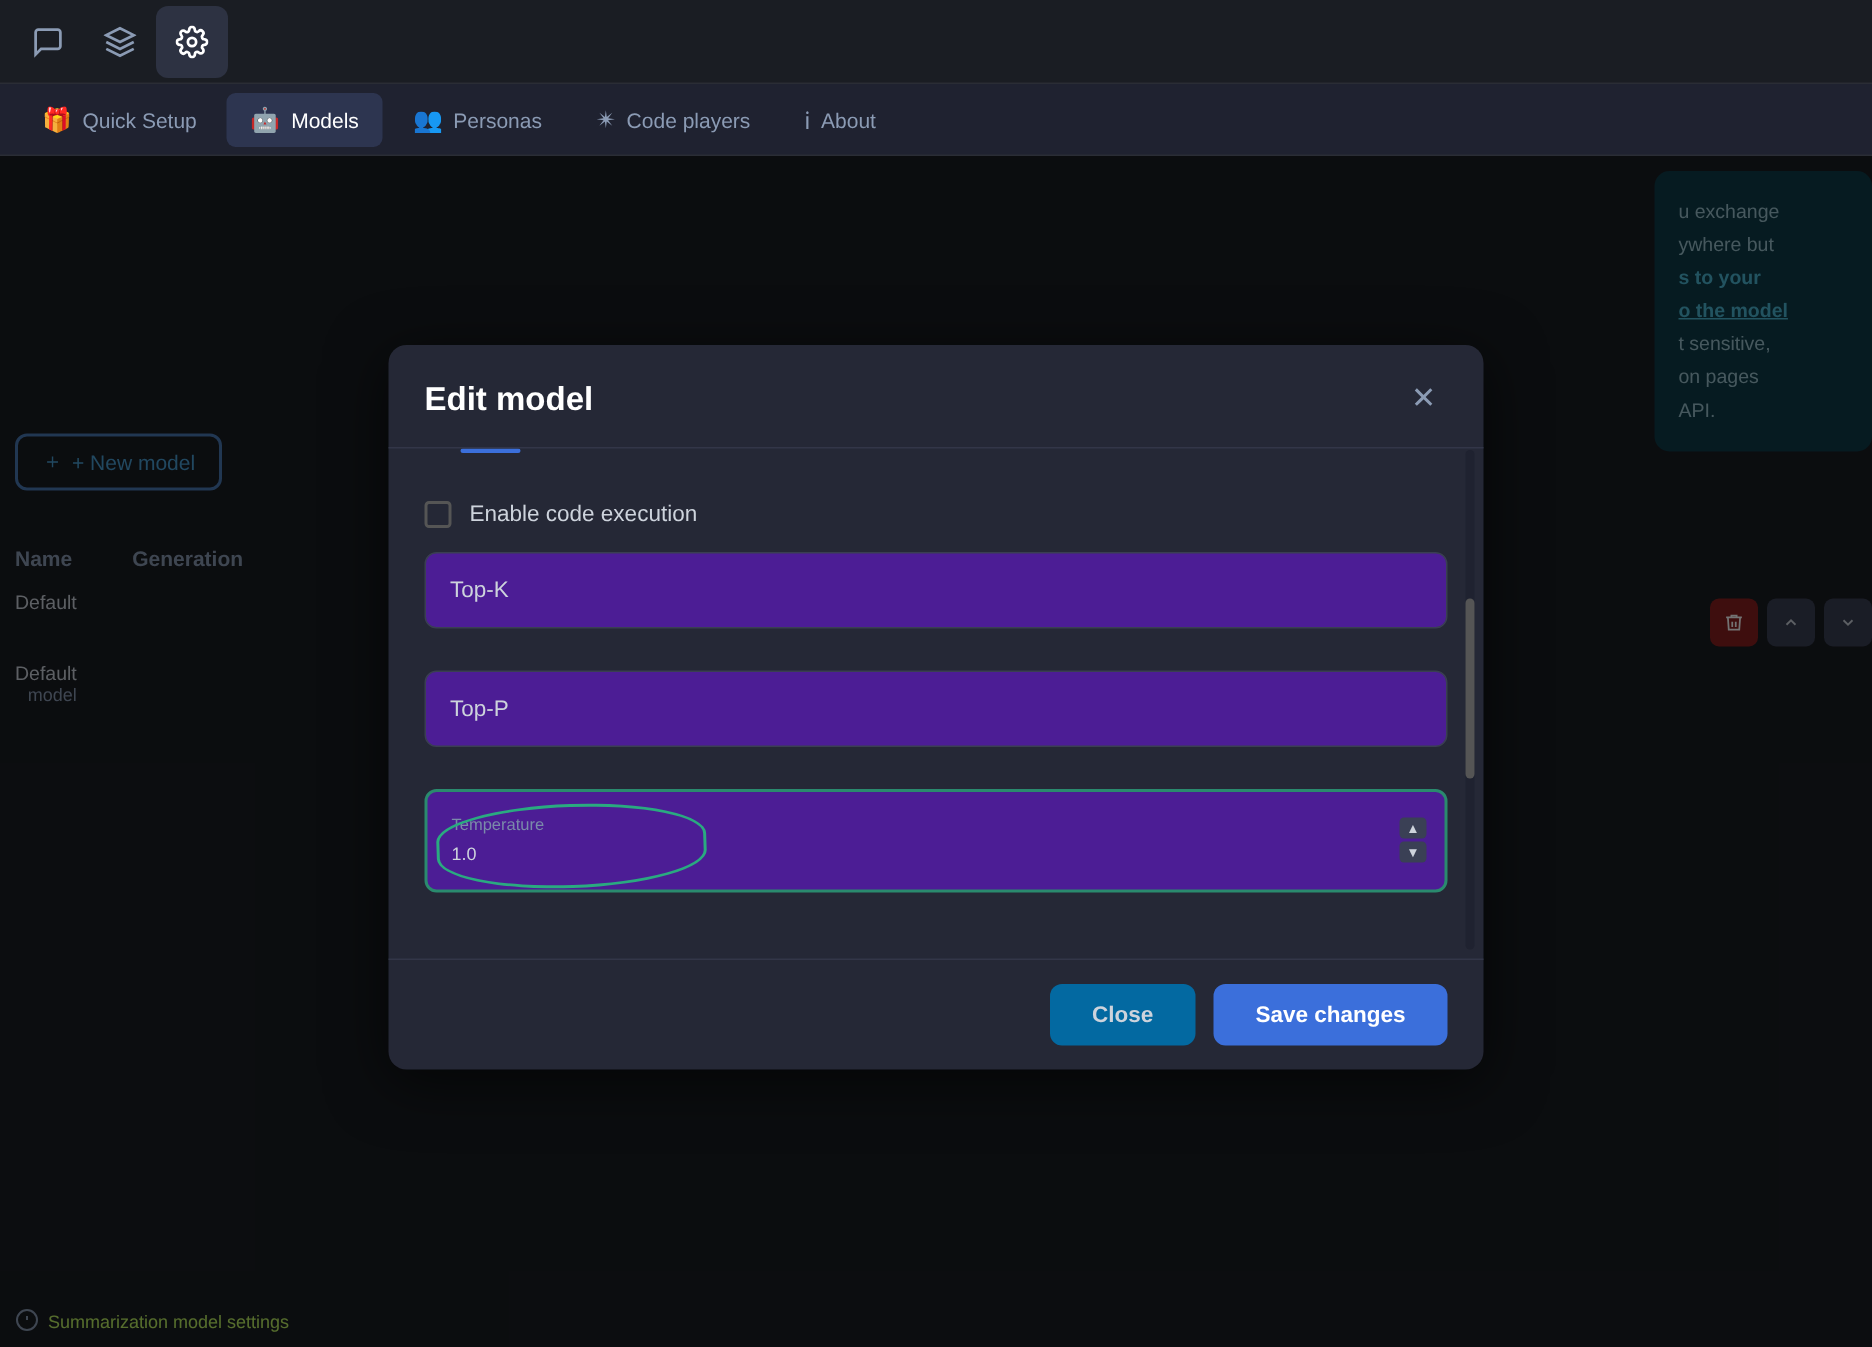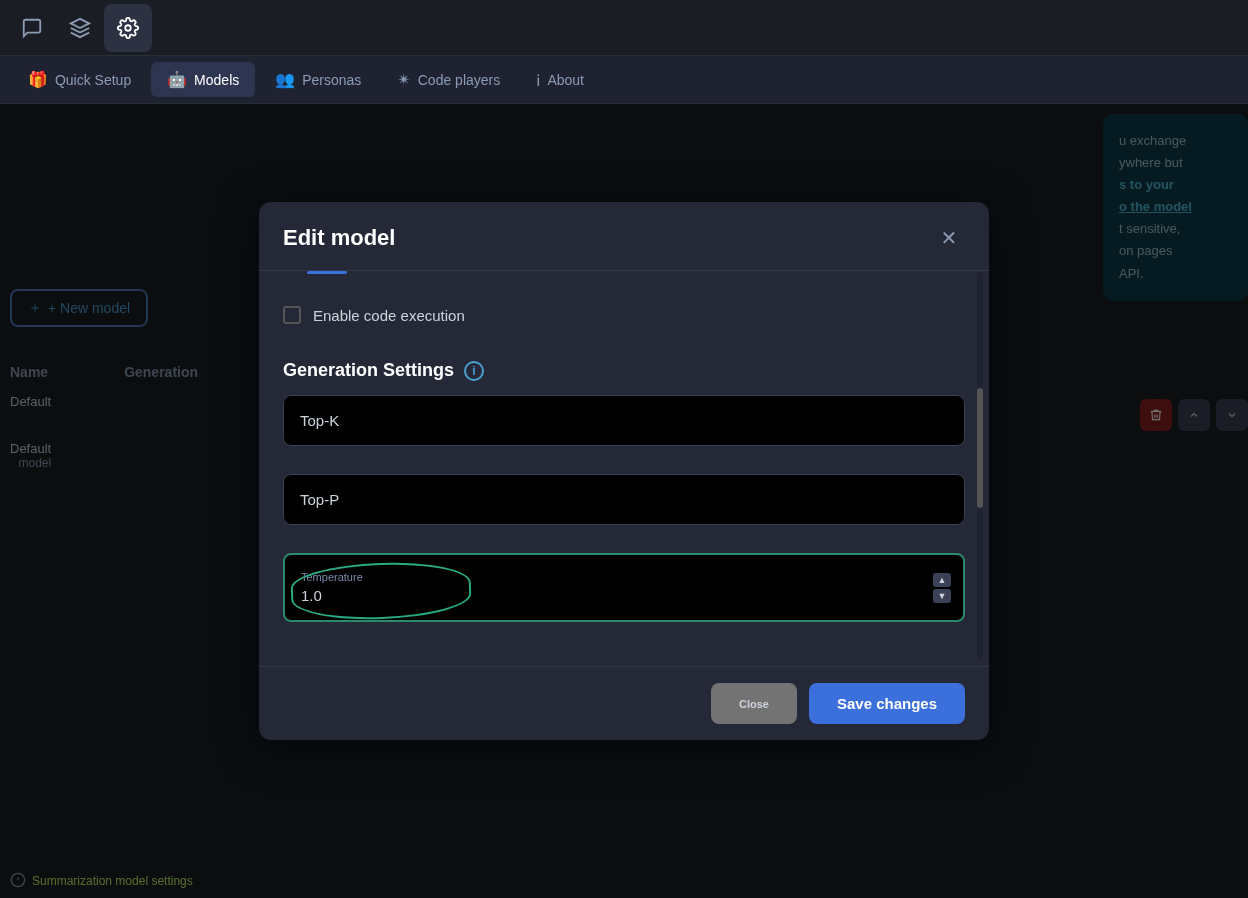--- a/index.html
+++ b/index.html
@@ -123,21 +123,21 @@
       display: flex;
       align-items: center;
       gap: 6px;
     }
 
     .table-header {
       position: absolute;
       top: 260px;
       left: 10px;
       display: flex;
-      gap: 76px;
+      gap: 40px;
       color: #8b9bb4;
       font-size: 14px;
       font-weight: 600;
     }
     .table-row-item {
       position: absolute;
       top: 290px;
       left: 10px;
       display: flex;
       gap: 32px;
@@ -334,41 +334,41 @@
       font-size: 12px;
       display: flex;
       align-items: center;
       justify-content: center;
       font-weight: 700;
       flex-shrink: 0;
     }
 
     
     .form-field {
-      background: #000000;
+      background: #4c1d95;
       border: 1px solid #3a3f52;
       border-radius: 8px;
       padding: 16px 16px;
       margin-bottom: 28px;
       font-size: 15px;
       color: #cdd3dc;
       width: 100%;
       position: relative;
     }
     .form-field.active-field {
       border: 2px solid #2a8a6e;
     }
     .field-label {
       font-size: 11px;
       color: #7a8aaa;
       margin-bottom: 4px;
       display: block;
     }
     .field-value {
-      font-size: 15px;
+      font-size: 12px;
       color: #cdd3dc;
     }
 
     
     .number-input-wrap {
       position: relative;
     }
     .spinner-btns {
       position: absolute;
       right: 12px;
@@ -407,26 +407,26 @@
 
     
     .modal-footer {
       padding: 16px 24px;
       display: flex;
       justify-content: flex-end;
       gap: 12px;
       border-top: 1px solid #333648;
     }
     .btn-close {
-      background: #737373;
+      background: #0369a1;
       color: #cdd3dc;
       border: none;
       border-radius: 8px;
       padding: 12px 28px;
-      font-size: 11px;
+      font-size: 15px;
       font-weight: 600;
       cursor: pointer;
     }
     .btn-save {
       background: #3b6fdb;
       color: #fff;
       border: none;
       border-radius: 8px;
       padding: 12px 28px;
       font-size: 15px;
@@ -552,24 +552,20 @@
 
       <div class="modal-body">
 
         <div class="modal-accent-line"></div>
 
         <div class="checkbox-row">
           <div class="checkbox-box"></div>
           <label class="checkbox-label">Enable code execution</label>
         </div>
 
-        <div class="section-heading">
-          <span>Generation Settings</span>
-          <div class="info-circle">i</div>
-        </div>
 
         <div class="form-field">
           <span>Top-K</span>
         </div>
 
         <div class="form-field">
           <span>Top-P</span>
         </div>
 
         <div class="form-field active-field number-input-wrap" style="position:relative;">

